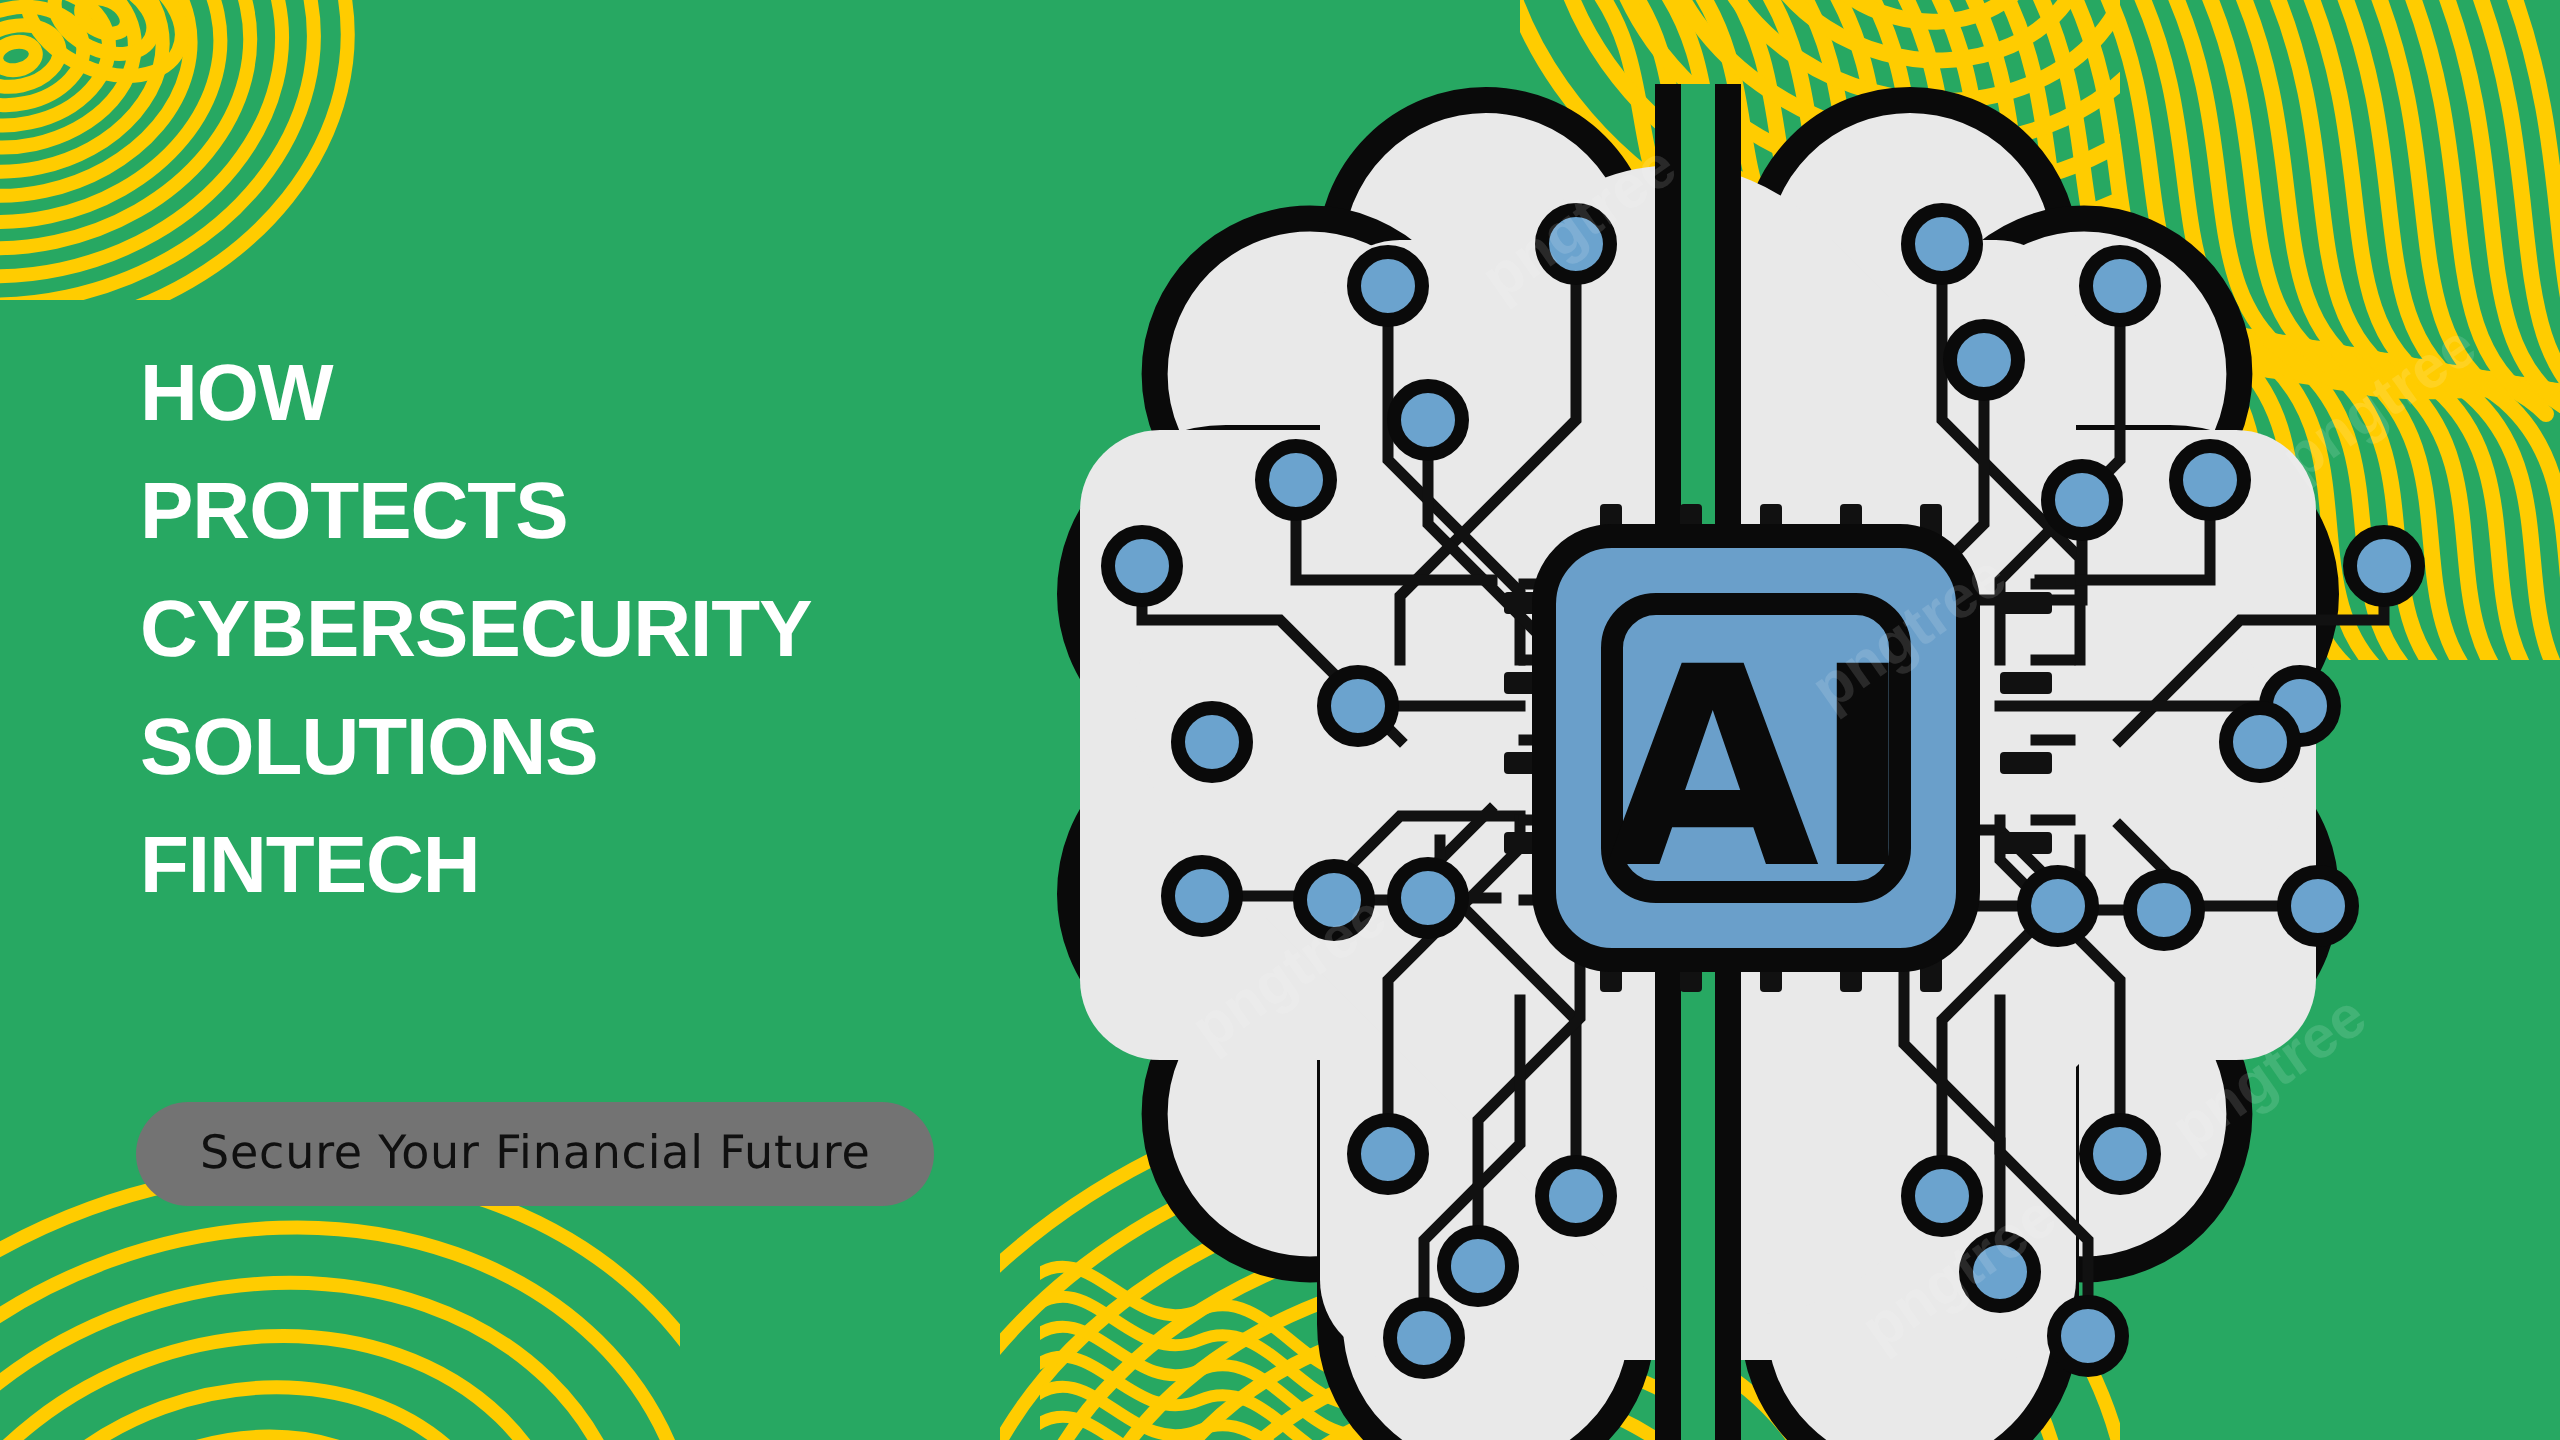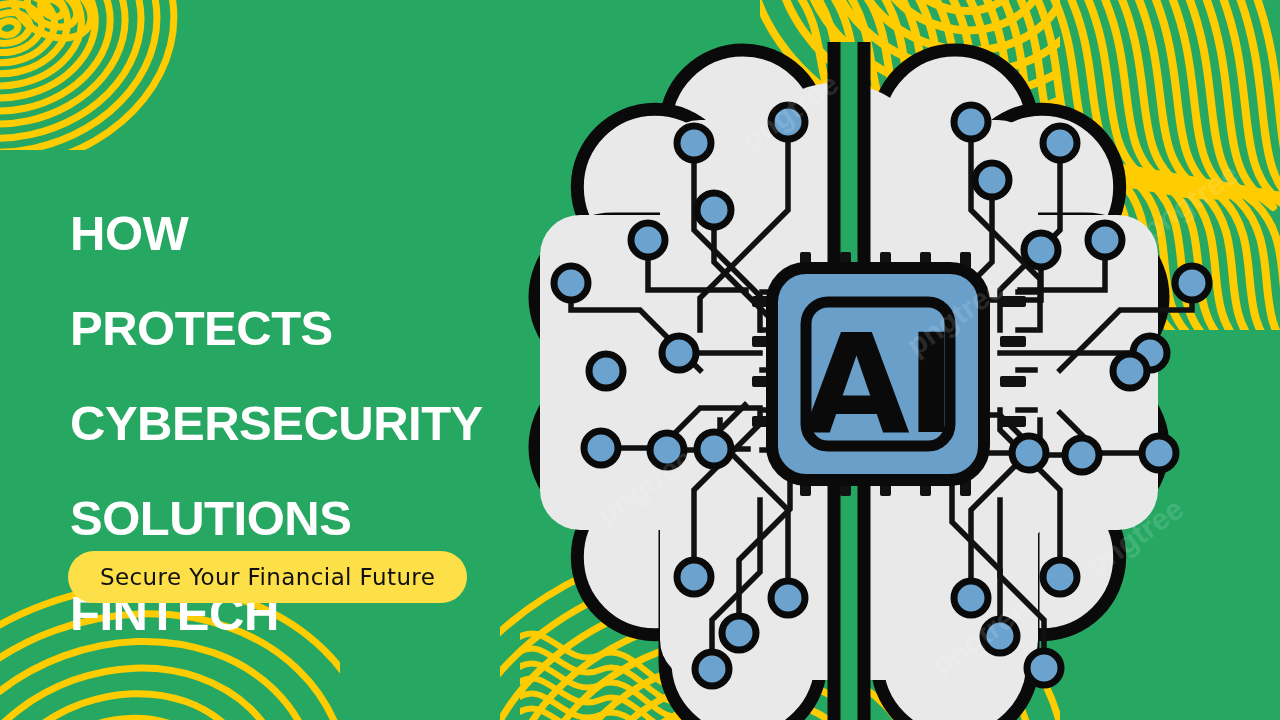--- a/index.html
+++ b/index.html
@@ -18,33 +18,32 @@
   
   #headline{
     position:absolute;left:70px;top:168px;width:470px;
     z-index:30;
   }
   #headline .hl-line{
     display:block;
     color:#ffffff;
     font-family:"Liberation Sans",sans-serif;
     font-weight:bold;
-    font-size:49px;
+    font-size:40px;
     line-height:59px;
     letter-spacing:-0.5px;
     white-space:nowrap;
-    margin-top:36px;
   }
 
   
   #badge{
     position:absolute;left:68px;top:551px;height:52px;
     display:flex;align-items:center;justify-content:center;
     padding:0 32px;
-    background:#fde047;
+    background:#737373;
     border-radius:26px;
     z-index:30;
   }
   #badge .badge-text{
     color:#101010;
     font-family:"DejaVu Sans",sans-serif;
     font-size:23px;
     font-weight:400;
     letter-spacing:0.4px;
     white-space:nowrap;

